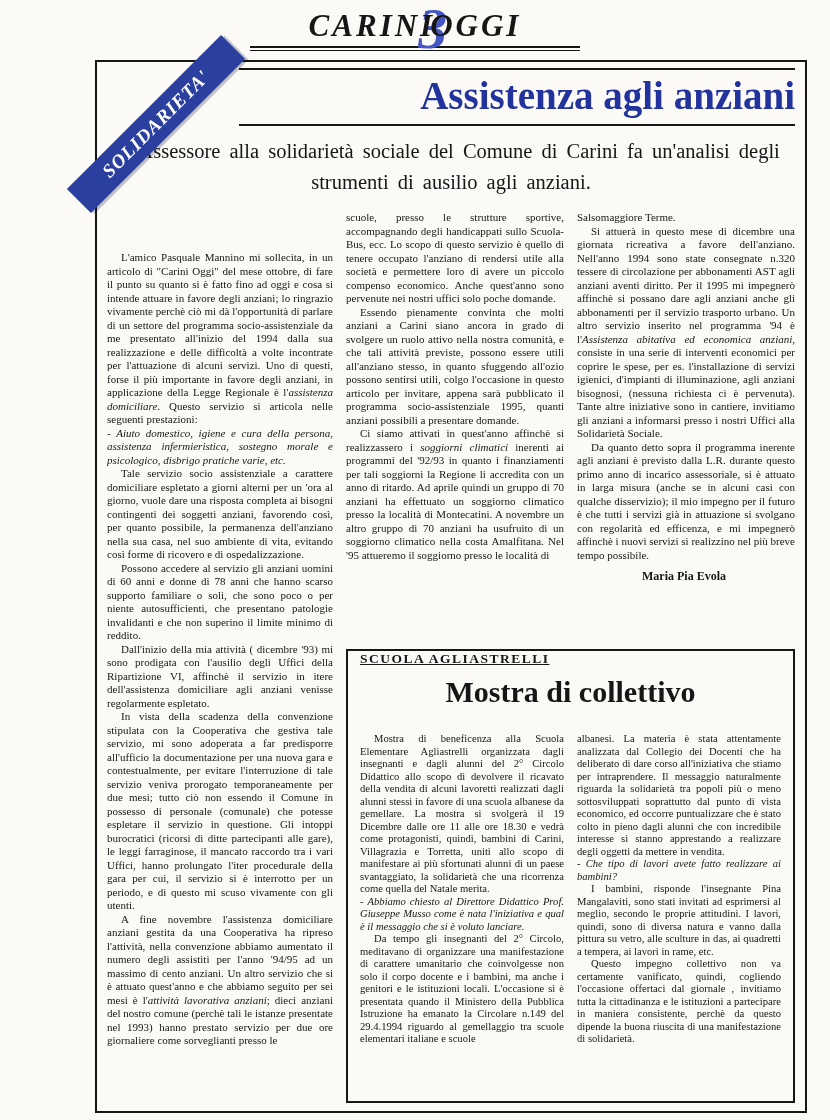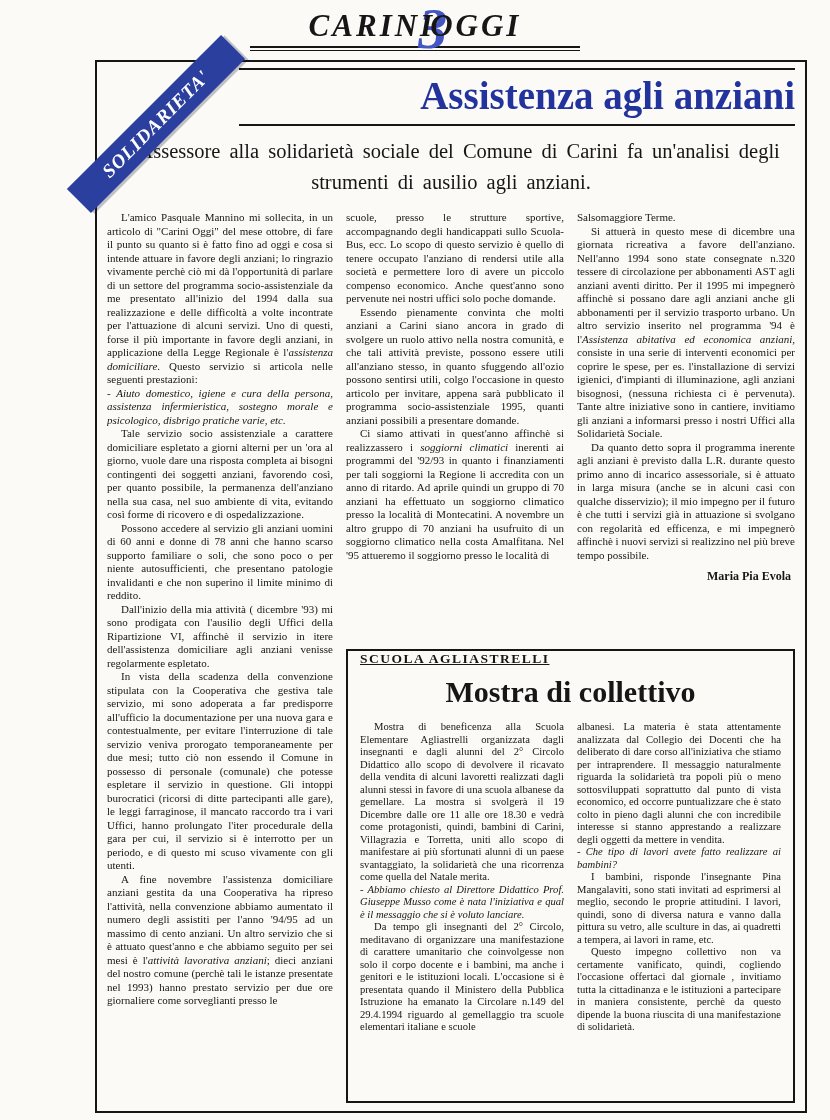--- a/index.html
+++ b/index.html
@@ -24,33 +24,33 @@
   
   .article-box{position:absolute;left:95px;top:60px;width:712px;height:1053px;border:2px solid var(--ink);padding:6px 10px 8px;display:flex;flex-direction:column;}
   .ribbon{position:absolute;left:-50px;top:45px;width:218px;height:34px;background:var(--ribbon-blue);color:#fff;transform:rotate(-45deg);display:flex;align-items:center;justify-content:center;font-style:italic;font-weight:bold;font-size:19px;letter-spacing:1px;box-shadow:2px 3px 0 rgba(20,20,60,.25);}
   .rule{border-top:2px solid var(--ink);margin-left:132px;}
   .headline{text-align:right;color:var(--headline-blue);font-size:39px;font-weight:bold;padding-left:70px;margin:5px 0 6px;line-height:1.1;}
   .subtitle{font-size:20.5px;line-height:1.5;text-align:center;margin:10px 6px 6px;word-spacing:4px;}
 
   
   .content{flex:1;display:flex;gap:13px;margin-top:8px;min-height:0;}
   .col{text-align:justify;font-size:11px;line-height:13.5px;overflow:hidden;}
-  .col-left{width:226px;flex:none;}
+  .col-left{width:226px;flex:none;margin-top:40px;}
   .right{flex:1;display:flex;flex-direction:column;min-height:0;}
   .right-cols{display:flex;gap:13px;height:432px;overflow:hidden;flex:none;}
   .right-cols .col{flex:1;}
   .para{text-indent:14px;}
   .para.flush{text-indent:0;}
-  .byline{font-weight:bold;text-align:right;margin-top:8px;font-size:12px;padding-right:4px;}
+  .byline{font-weight:bold;text-align:center;margin-top:8px;font-size:12px;padding-right:4px;}
 
   
   .school-box{flex:1;border:2px solid var(--ink);margin-top:6px;padding:0 12px 6px;display:flex;flex-direction:column;min-height:0;}
   .kicker{font-weight:bold;font-size:13.5px;letter-spacing:1.5px;text-decoration:underline;}
   .school-title{text-align:center;font-size:30px;font-weight:bold;margin:8px 0 12px;}
-  .school-cols{display:flex;gap:13px;flex:1;overflow:hidden;min-height:0;}
+  .school-cols{display:flex;gap:13px;flex:1;overflow:hidden;min-height:0;margin-top:12px;}
   .school-cols .col{flex:1;font-size:10.6px;line-height:12.5px;}
 </style>
 </head>
 <body>
 
 <div class="page">
 
   <div class="masthead-wrap">
     <div class="logo">
       <span class="logo-word">CARINI</span><span class="logo-digit">3</span><span class="logo-word">OGGI</span>

